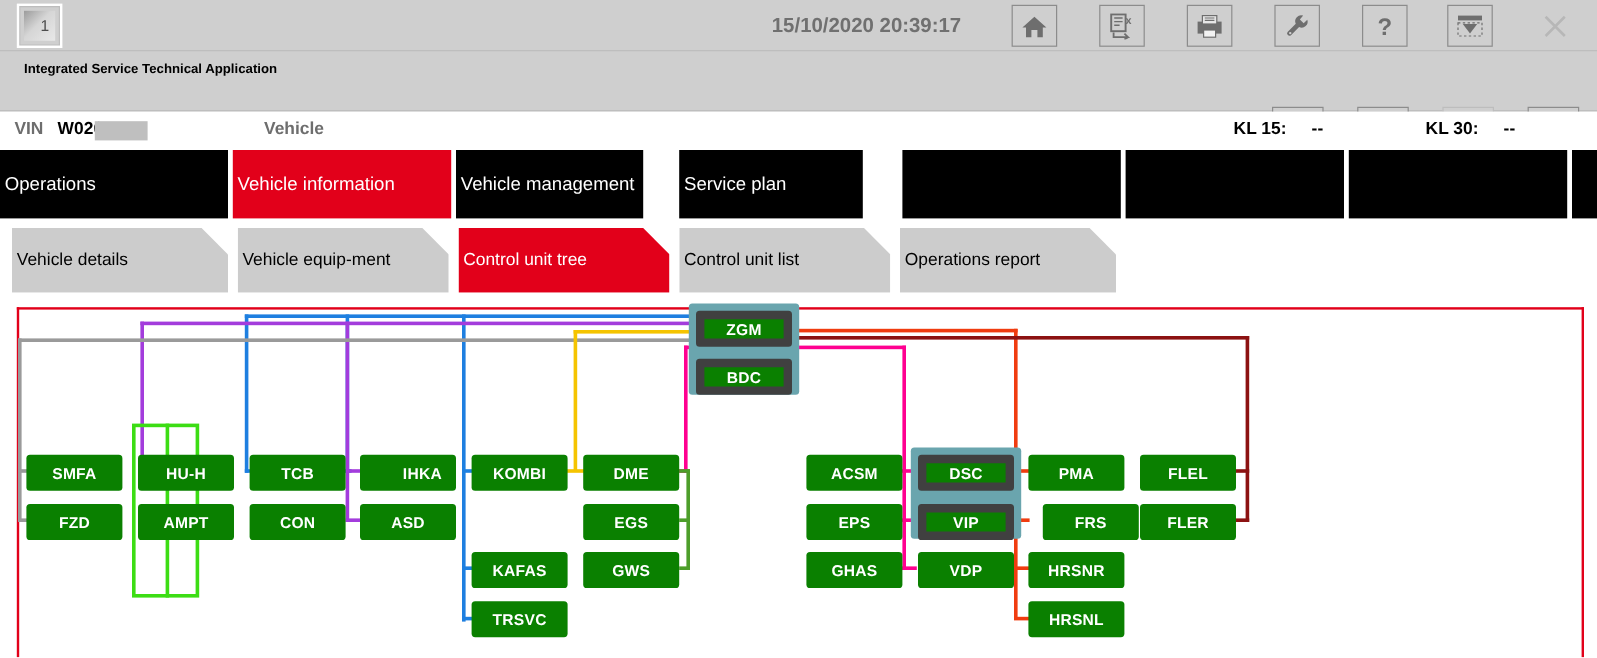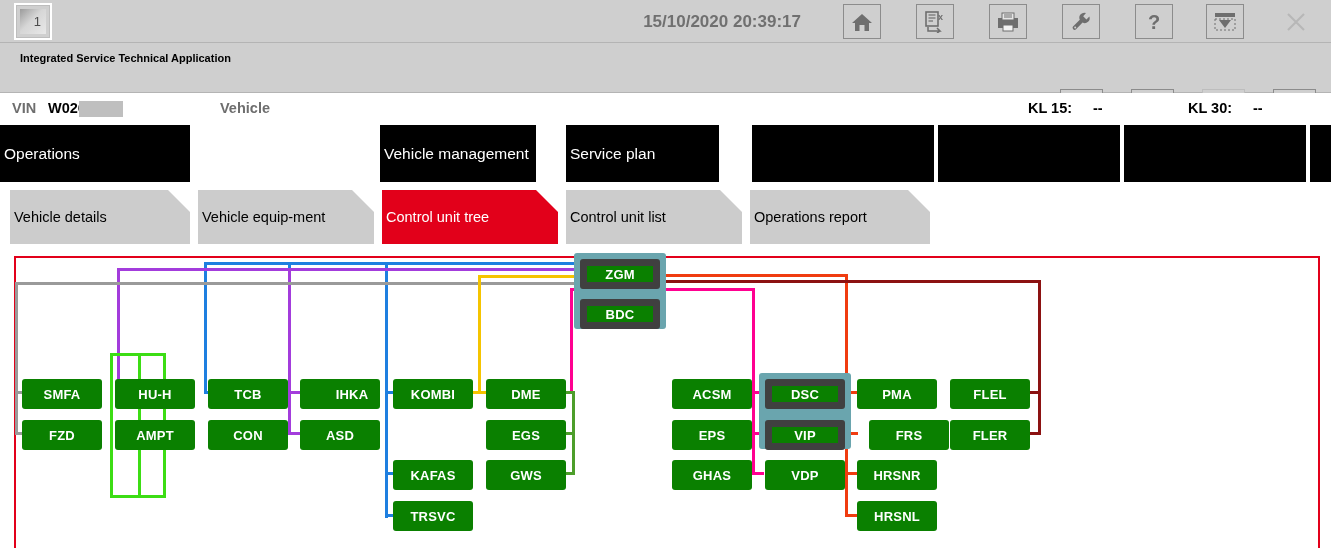--- a/index.html
+++ b/index.html
@@ -237,20 +237,21 @@
     <span class="vin-mask"></span>
     <span class="lbl" style="left:220px">Vehicle</span>
     <span class="val" style="left:1028px">KL 15:</span>
     <span class="val" style="left:1093px">--</span>
     <span class="val" style="left:1188px">KL 30:</span>
     <span class="val" style="left:1253px">--</span>
   </div>
 
   <div class="navrow">
     <div class="navitem" style="left:0px;   width:190px">Operations</div>
+    <div class="navitem active" style="left:194px; width:182px">Vehicle information</div>
     <div class="navitem" style="left:380px; width:156px">Vehicle management</div>
     <div class="navitem" style="left:566px; width:153px">Service plan</div>
     <div class="navitem empty" style="left:752px; width:182px"></div>
     <div class="navitem empty" style="left:938px; width:182px"></div>
     <div class="navitem empty" style="left:1124px;width:182px"></div>
     <div class="navitem empty" style="left:1310px;width:21px"></div>
   </div>
 
   <div class="subrow">
     <div class="subtab" style="left:10px;  width:180px">Vehicle details</div>

